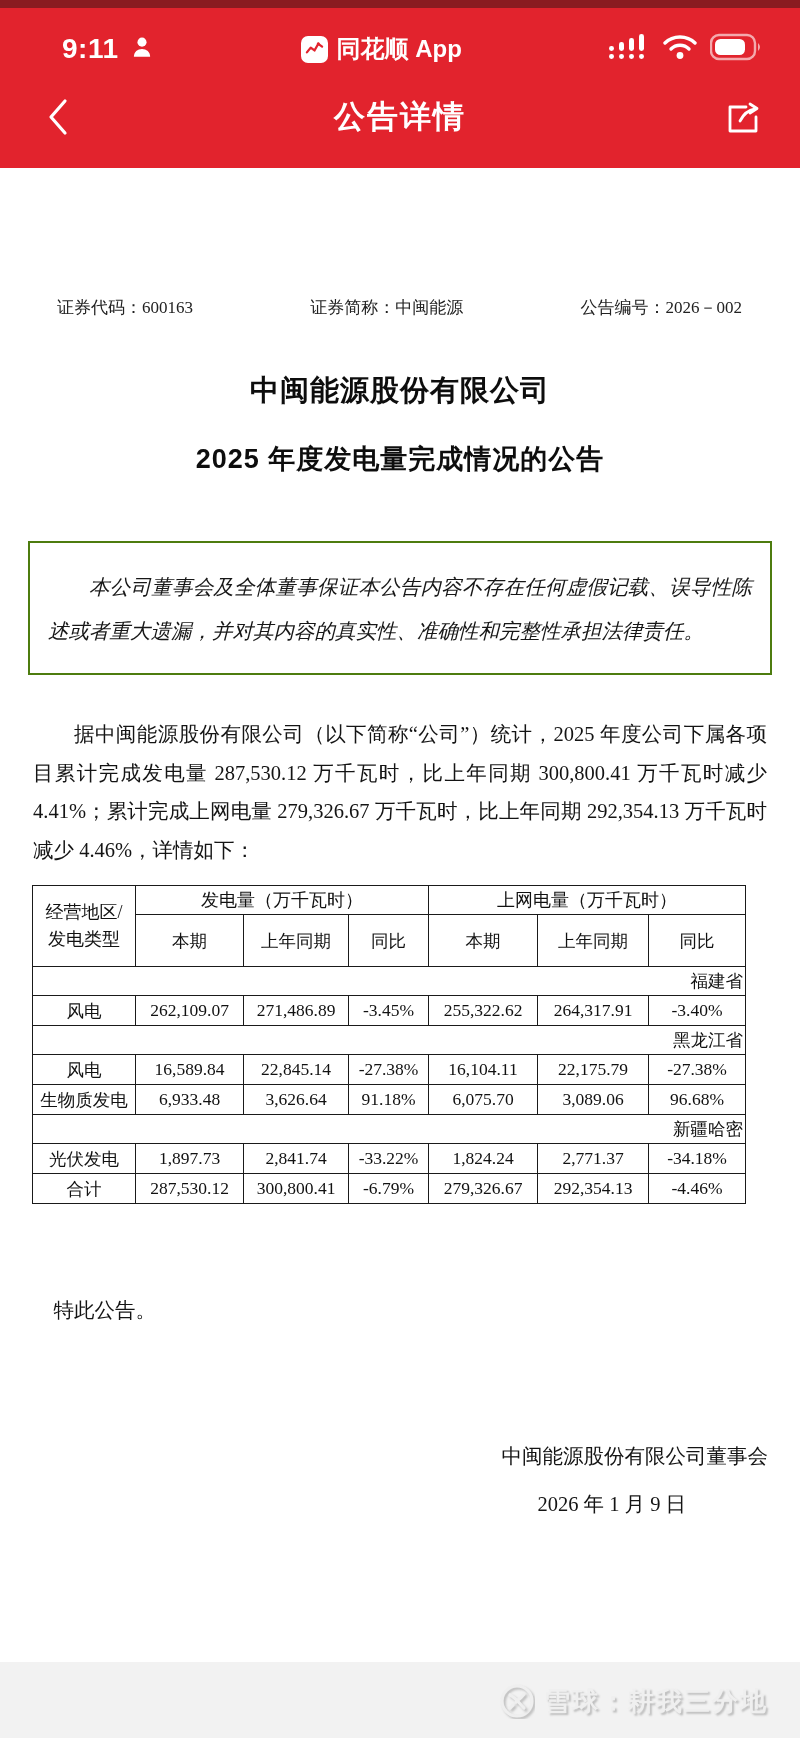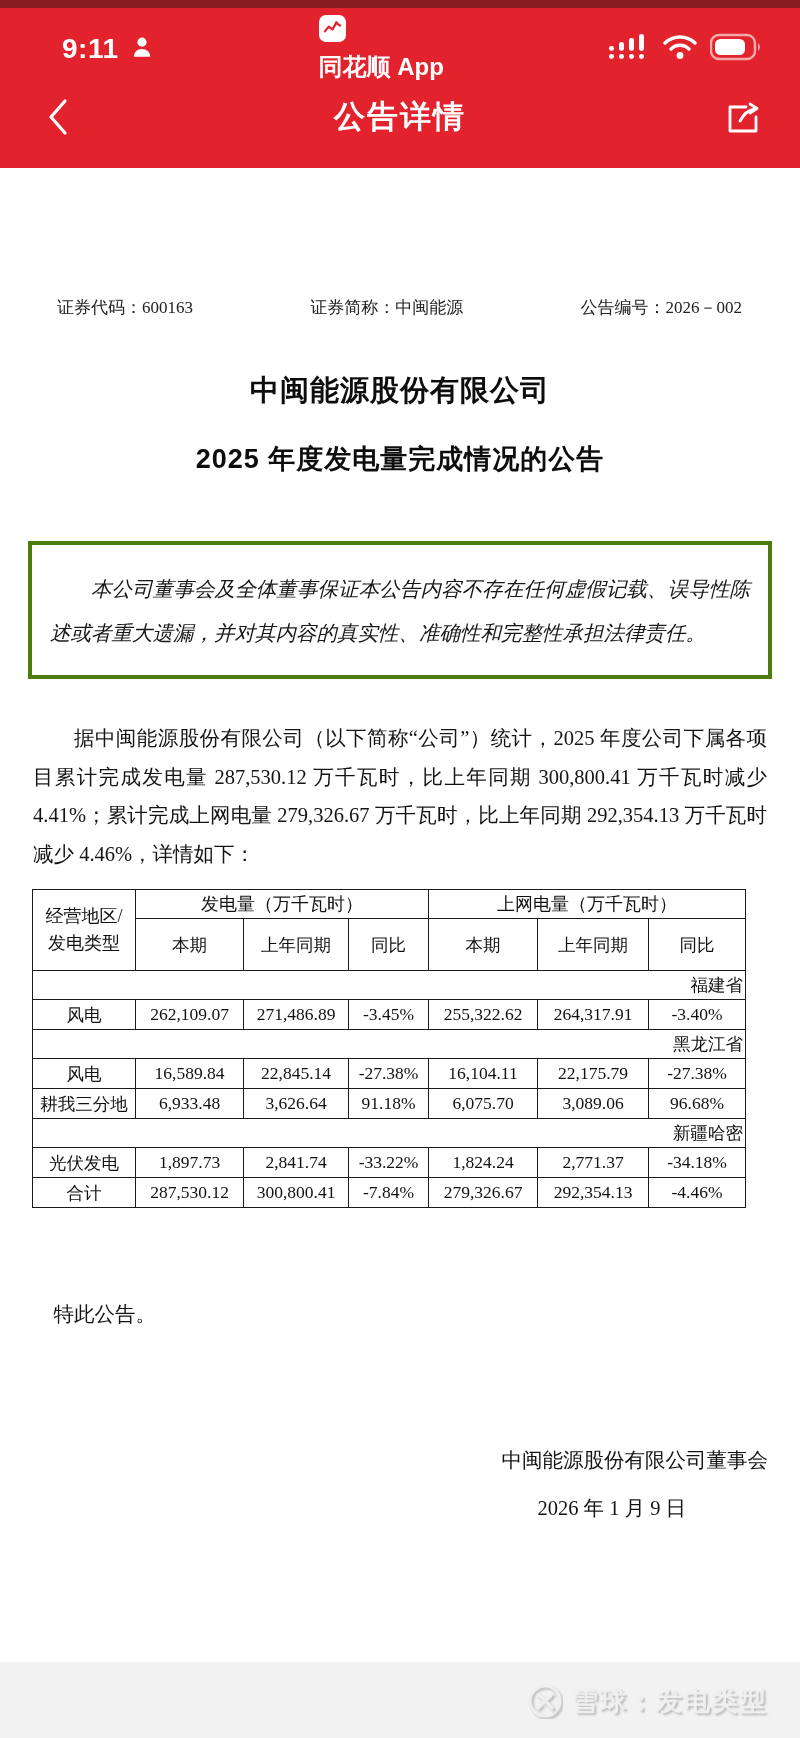--- a/index.html
+++ b/index.html
@@ -5,35 +5,35 @@
   * { margin:0; padding:0; box-sizing:border-box; }
   body { font-family:"Liberation Serif", serif; background:#555; }
   .screen { width:800px; height:1738px; background:#737373; position:relative; overflow:hidden; margin:0 auto; }
 
   
   .top-strip { height:8px; background:#8a1b20; }
   .red-chrome { background:#e2232d; color:#fff; }
   .statusbar { height:72px; display:flex; align-items:center; justify-content:space-between; padding:10px 38px 0 62px; }
   .sb-left { display:flex; align-items:center; gap:10px; }
   .sb-time { font-family:"Liberation Sans", sans-serif; font-weight:700; font-size:28px; letter-spacing:0.5px; }
-  .sb-center { display:flex; align-items:flex-start; gap:9px; font-family:"Liberation Sans", sans-serif; font-weight:700; font-size:24px;flex-direction:column; }
+  .sb-center { display:flex; align-items:center; gap:9px; font-family:"Liberation Sans", sans-serif; font-weight:700; font-size:24px; }
   .app-icon-box { width:27px; height:27px; background:#ffffff; border-radius:7px; display:flex; align-items:center; justify-content:center; }
   .sb-right { display:flex; align-items:center; gap:13px; }
 
   .navbar { height:88px; display:flex; align-items:center; justify-content:space-between; padding:0 36px 14px 36px; }
   .nav-title { font-family:"Liberation Sans", sans-serif; font-weight:700; font-size:31px; letter-spacing:2px; }
   .nav-btn { display:flex; align-items:center; justify-content:center; width:44px; height:44px; cursor:pointer; }
 
   
   .doc { height:1494px; background:#fff; color:#111; overflow:hidden; }
   .meta-row { margin:128px 58px 0 57px; display:flex; justify-content:space-between; font-size:17px; color:#222; }
   .doc-title1 { margin-top:52px; text-align:center; font-family:"Liberation Sans", sans-serif; font-weight:700; font-size:29px; color:#0d0d0d; letter-spacing:1px; }
   .doc-title2 { margin-top:30px; text-align:center; font-family:"Liberation Sans", sans-serif; font-weight:700; font-size:27px; color:#0d0d0d; letter-spacing:1px; }
 
-  .disclaimer-box { margin:64px 28px 0 28px; border:4px solid #4d7c0f; padding:22px 18px 20px 18px; }
+  .disclaimer-box { margin:64px 28px 0 28px; border:2px solid #4d7c0f; padding:22px 18px 20px 18px; }
   .disclaimer-box p { font-size:20.5px; font-style:italic; line-height:2.15; text-indent:2em; text-align:justify; color:#171717; }
 
   .body-para { margin:40px 33px 0 33px; font-size:20.5px; line-height:1.88; text-align:justify; text-indent:2em; color:#141414; }
 
   table.gen { margin:16px 0 0 32px; width:713px; border-collapse:collapse; font-size:17.5px; color:#111; table-layout:fixed; }
   table.gen td { border:1px solid #1a1a1a; text-align:center; padding:2px 2px; }
   tr.group-row td { height:28px; font-size:18px; }
   tr.sub-row td { height:52px; }
   td.corner { line-height:1.5; font-size:17.5px; }
   tr.section-row td { text-align:right; padding-left:10px; height:27px; }
@@ -186,21 +186,21 @@
         <tr class="data-row">
           <td>风电</td>
           <td>16,589.84</td>
           <td>22,845.14</td>
           <td>-27.38%</td>
           <td>16,104.11</td>
           <td>22,175.79</td>
           <td>-27.38%</td>
         </tr>
         <tr class="data-row">
-          <td>耕我三分地</td>
+          <td>生物质发电</td>
           <td>6,933.48</td>
           <td>3,626.64</td>
           <td>91.18%</td>
           <td>6,075.70</td>
           <td>3,089.06</td>
           <td>96.68%</td>
         </tr>
         <tr class="section-row">
           <td colspan="7">新疆哈密</td>
         </tr>
@@ -210,36 +210,36 @@
           <td>2,841.74</td>
           <td>-33.22%</td>
           <td>1,824.24</td>
           <td>2,771.37</td>
           <td>-34.18%</td>
         </tr>
         <tr class="data-row">
           <td>合计</td>
           <td>287,530.12</td>
           <td>300,800.41</td>
-          <td>-7.84%</td>
+          <td>-6.79%</td>
           <td>279,326.67</td>
           <td>292,354.13</td>
           <td>-4.46%</td>
         </tr>
       </tbody>
     </table>
 
     <p class="closing">特此公告。</p>
     <p class="sig">中闽能源股份有限公司董事会</p>
     <p class="sig-date">2026 年 1 月 9 日</p>
   </div>
 
   <div class="footer">
     <span class="wm-logo">
       <svg width="36" height="36" viewBox="0 0 36 36">
         <circle cx="18" cy="18" r="15" fill="none" stroke="#efefef" stroke-width="3.2" style="filter:drop-shadow(2px 2px 1px #bdbdbd)"></circle>
         <path d="M11 12 C16 14, 20 20, 25 25 M25 11 C22 15, 20 16, 17 19 M14 22 c-1.2 1.2 -2 2 -3 3" fill="none" stroke="#efefef" stroke-width="3.2" stroke-linecap="round" style="filter:drop-shadow(2px 2px 1px #bdbdbd)"></path>
       </svg>
     </span>
-    <span class="wm-text">雪球：发电类型</span>
+    <span class="wm-text">雪球：耕我三分地</span>
   </div>
 
 </div>
 
 </body></html>

